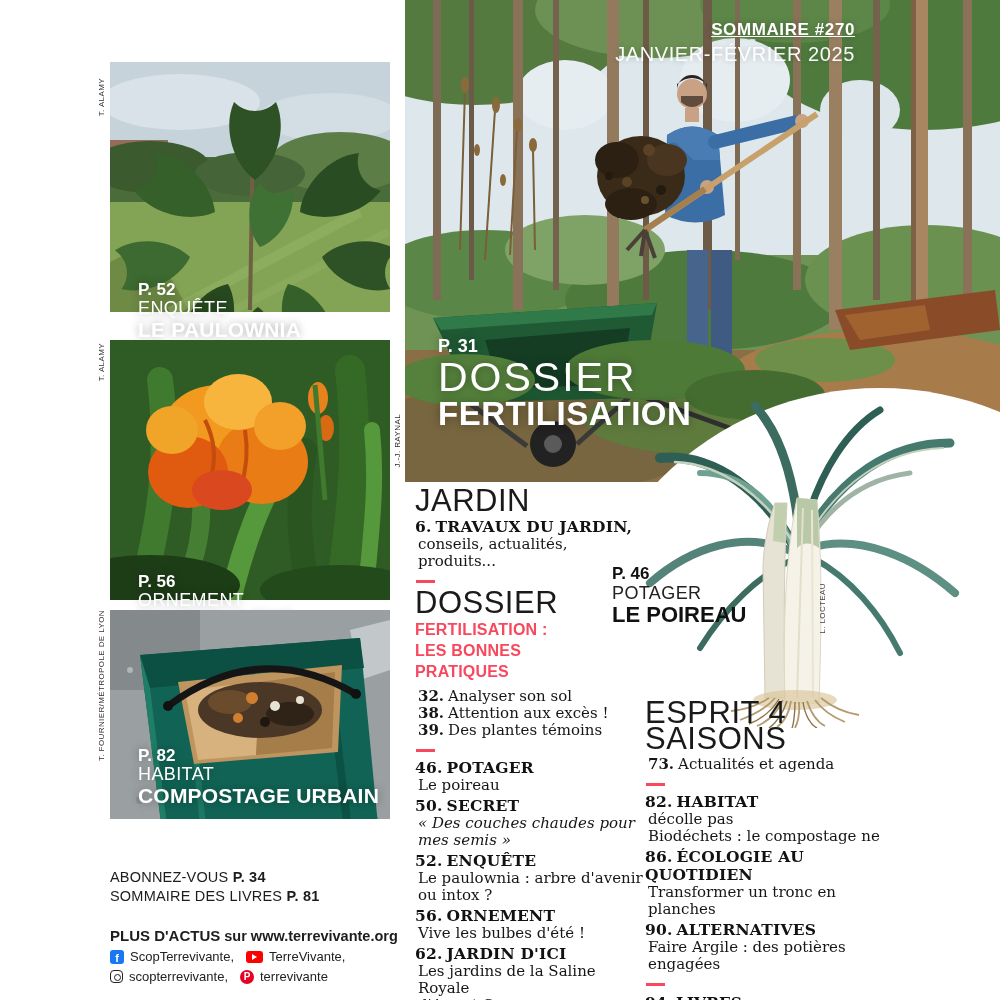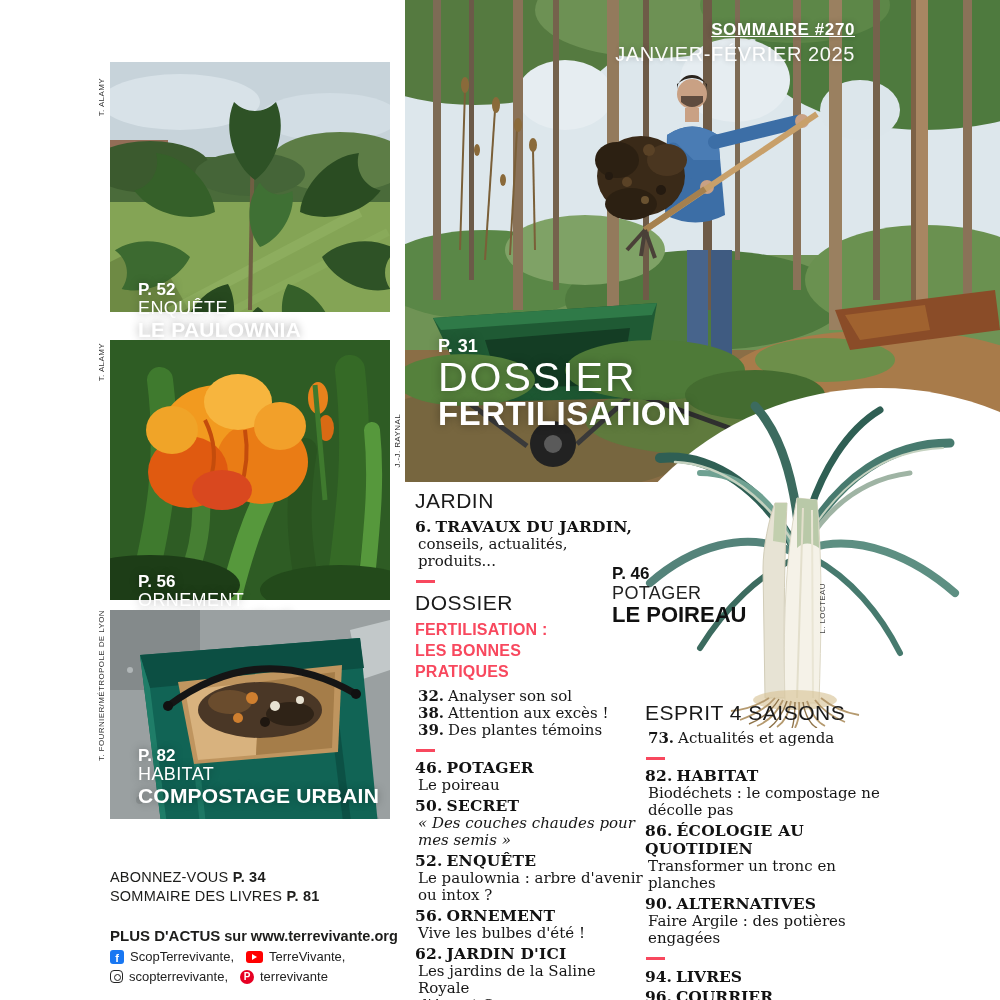--- a/index.html
+++ b/index.html
@@ -55,21 +55,21 @@
   #credit-1 { left:97px;  top:78px; }
   #credit-2 { left:97px;  top:343px; }
   #credit-3 { left:97px;  top:610px; }
   #credit-main { left:393px; top:414px; color:#2c2c2c; }
   #credit-leek { left:818px; top:583px; color:#444; }
 
   
   .toc { z-index:5; }
   #col-main  { position:absolute; left:415px; top:488px; width:228px; }
   #col-right { position:absolute; left:645px; top:700px; width:252px; }
-  .toc-heading { font-family:"Liberation Sans", sans-serif; font-weight:300; font-size:21px;
+  .toc-heading { font-family:"Liberation Sans", sans-serif; font-weight:300; font-size:31px;
                  letter-spacing:.5px; color:#1a1a1a; line-height:26px; margin-bottom:4px; }
   .cat-line { font-family:"DejaVu Serif", serif; font-weight:bold; font-size:15.5px;
               line-height:18px; color:#121212; letter-spacing:.2px; }
   .num { font-weight:bold; margin-right:4px; }
   .sub-line { font-family:"DejaVu Serif", serif; font-size:15px; line-height:17px;
               color:#161616; padding-left:3px; }
   .sub-line.it { font-style:italic; }
   .dash { width:19px; height:3px; background:#f8485e; margin:10px 0 7px 1px; }
   .pink-sub { color:#f8485e; font-weight:800; font-size:16px; line-height:20px;
               letter-spacing:.2px; margin-top:1px; }
@@ -447,22 +447,22 @@
   </div>
 
   <div class="toc" id="col-right">
     <div class="toc-heading">ESPRIT 4 SAISONS</div>
     <div class="sub-line"><span class="num">73.</span><span>Actualités et agenda</span></div>
 
     <div class="dash"></div>
 
     <div class="rub">
       <div class="cat-line"><span class="num">82.</span><span>HABITAT</span></div>
+      <div class="sub-line">décolle pas</div>
       <div class="sub-line">Biodéchets : le compostage ne</div>
-      <div class="sub-line">décolle pas</div>
     </div>
     <div class="rub">
       <div class="cat-line"><span class="num">86.</span><span>ÉCOLOGIE AU QUOTIDIEN</span></div>
       <div class="sub-line">Transformer un tronc en planches</div>
     </div>
     <div class="rub">
       <div class="cat-line"><span class="num">90.</span><span>ALTERNATIVES</span></div>
       <div class="sub-line">Faire Argile : des potières engagées</div>
     </div>
 

